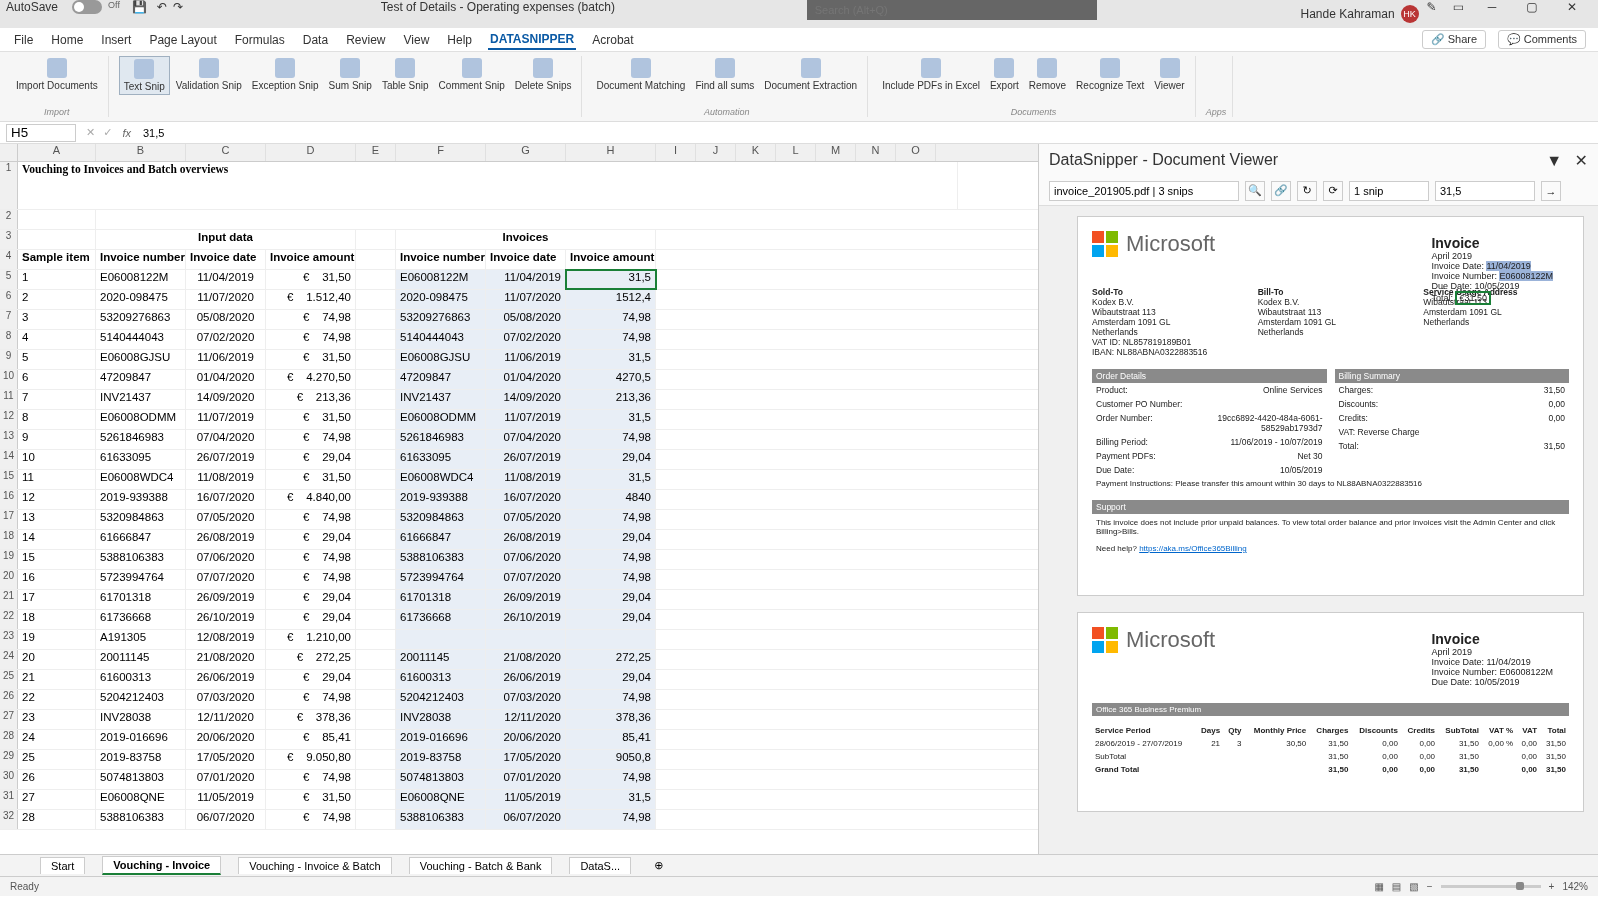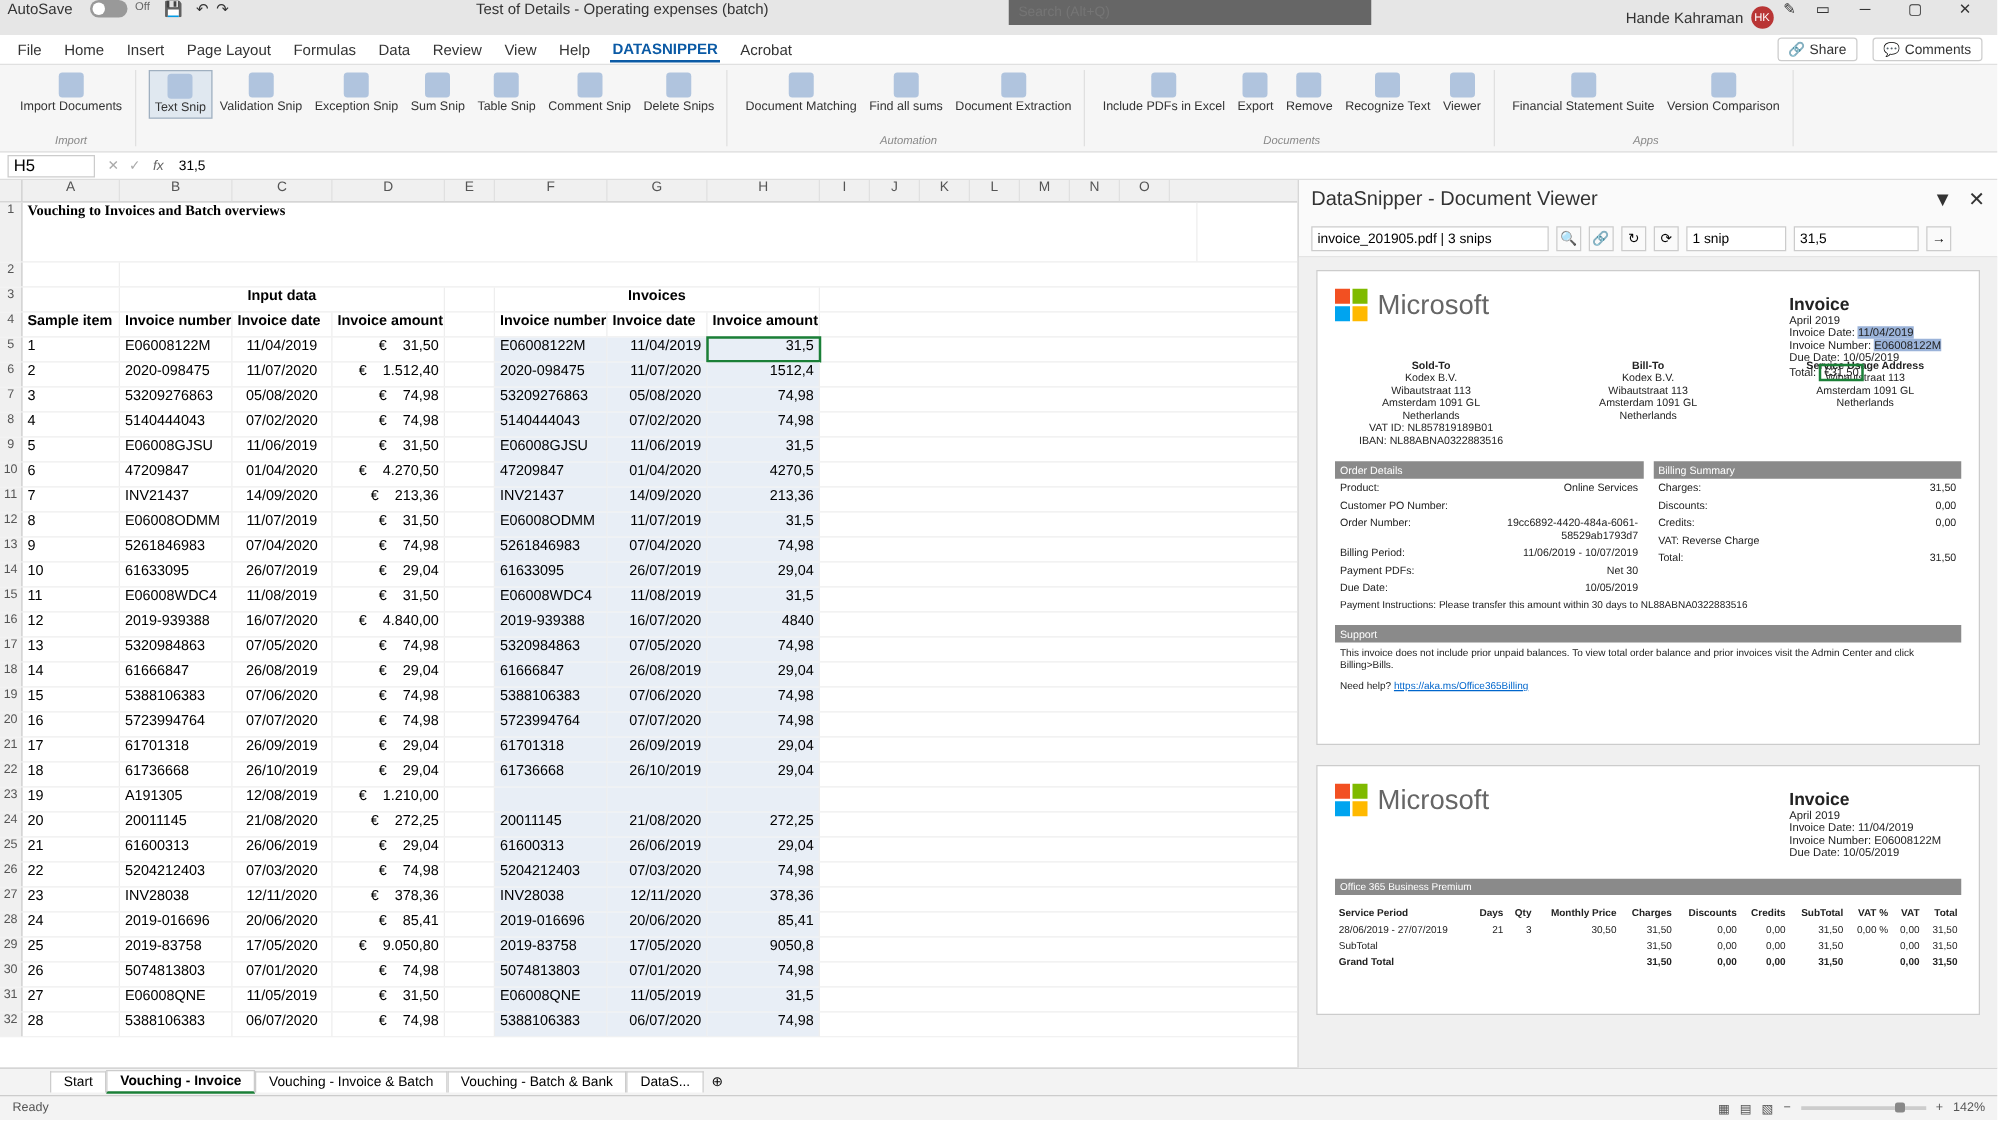--- a/index.html
+++ b/index.html
@@ -73,36 +73,36 @@
 .dv .dvbody { flex: 1; overflow-y: auto; padding: 10px 14px; background: #f0f0f0; }
 .dv .page { background: #fff; border: 1px solid #ccc; margin-bottom: 16px; padding: 14px; font-size: 9.5px; color: #222; }
 .dv .mslogo { display: flex; align-items: center; gap: 8px; font-size: 22px; color: #666; }
 .dv .mslogo .sq { width: 26px; height: 26px; display: grid; grid-template: 1fr 1fr/1fr 1fr; gap: 2px; }
 .dv .mslogo .sq div:nth-child(1){background:#f25022}.dv .mslogo .sq div:nth-child(2){background:#7fba00}
 .dv .mslogo .sq div:nth-child(3){background:#00a4ef}.dv .mslogo .sq div:nth-child(4){background:#ffb900}
 .dv .invblock { position: absolute; right: 30px; top: 18px; font-size: 9px; }
 .dv .invblock .invtitle { font-size: 14px; font-weight: bold; }
 .dv .invblock .hl { background: #9bb3d9; }
 .dv .invblock .boxed { border: 2px solid #1a7f37; display: inline-block; padding: 0 2px; }
-.dv .page { position: relative; }
-.dv .cols3 { display: flex; gap: 20px; margin-top: 30px; font-size: 8.5px; text-align: center; }
+.dv .page { position: relative; margin-left: 24px; }
+.dv .cols3 { display: flex; gap: 20px; margin-top: 30px; font-size: 8.5px; }
 .dv .cols3 .col { flex: 1; }
 .dv .cols3 .col .h { font-weight: bold; }
 .dv .tbl { margin-top: 12px; font-size: 8.5px; }
 .dv .tbl .thead { display: flex; background: #8a8a8a; color: #fff; padding: 2px 4px; }
 .dv .tbl .trow { display: flex; padding: 2px 4px; }
 .dv .tbl .c1{flex:1}.dv .tbl .c2{width:120px;text-align:right}
 .dv .support { background: #8a8a8a; color: #fff; padding: 2px 4px; margin-top: 10px; font-size: 8.5px; }
 .dv .suptxt { font-size: 8px; padding: 4px; }
 .dv .linetbl { width:100%; font-size:8px; margin-top:8px; border-collapse:collapse; }
 .dv .linetbl th,.dv .linetbl td{padding:2px 3px;text-align:right;}
 .dv .linetbl th:first-child,.dv .linetbl td:first-child{text-align:left;}
 
 
-.sheettabs { height: 22px; background: #f3f3f3; display: flex; align-items: center; padding: 0 40px; gap: 0; font-size: 11px; border-top: 1px solid #ccc; }
+.sheettabs { height: 22px; background: #f3f3f3; display: flex; align-items: center; padding: 0 40px; gap: 17px; font-size: 11px; border-top: 1px solid #ccc; }
 .sheettabs .stab { padding: 2px 10px; border: 1px solid #ccc; border-bottom: none; background: #fff; cursor: pointer; }
 .sheettabs .stab.active { font-weight: 600; border-bottom: 2px solid #1a7f37; }
 
 
 .statusbar { height: 20px; background: #f3f3f3; display: flex; align-items: center; justify-content: space-between; padding: 0 10px; font-size: 10px; color: #555; border-top: 1px solid #ccc; }
 .statusbar .zoom { display: flex; align-items: center; gap: 8px; }
 .statusbar .slider { width: 100px; height: 3px; background: #ccc; position: relative; }
 .statusbar .slider::after { content:''; position:absolute; width:8px; height:8px; background:#888; top:-3px; left:75%; border-radius:2px; }
 </style>
 </head>
@@ -228,30 +228,20 @@
           <span>Recognize Text</span>
         </div>
       <div class="btn">
           <div class="ico"></div>
           <span>Viewer</span>
         </div>
     </div>
     <div class="label">Documents</div>
   </div>
   <div class="group">
-    <div class="items">
-      <div class="btn">
-          <div class="ico"></div>
-          <span>Financial Statement Suite</span>
-        </div>
-      <div class="btn">
-          <div class="ico"></div>
-          <span>Version Comparison</span>
-        </div>
-    </div>
     <div class="label">Apps</div>
   </div>
 </div>
 
 <div class="formulabar">
   <input class="namebox" value="H5" style="">
   <span style="color:#aaa;margin:0 4px;">✕</span>
   <span style="color:#aaa;margin:0 4px;">✓</span>
   <span class="fx">fx</span>
   <span class="fval">31,5</span>

